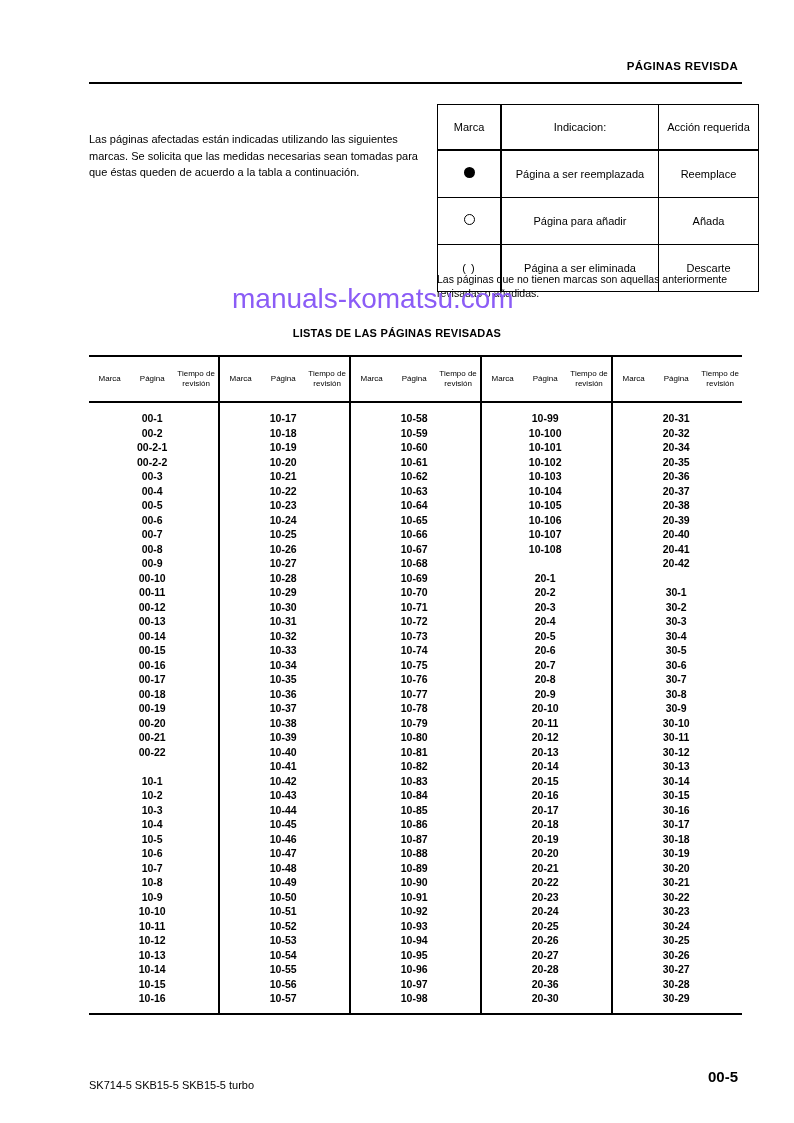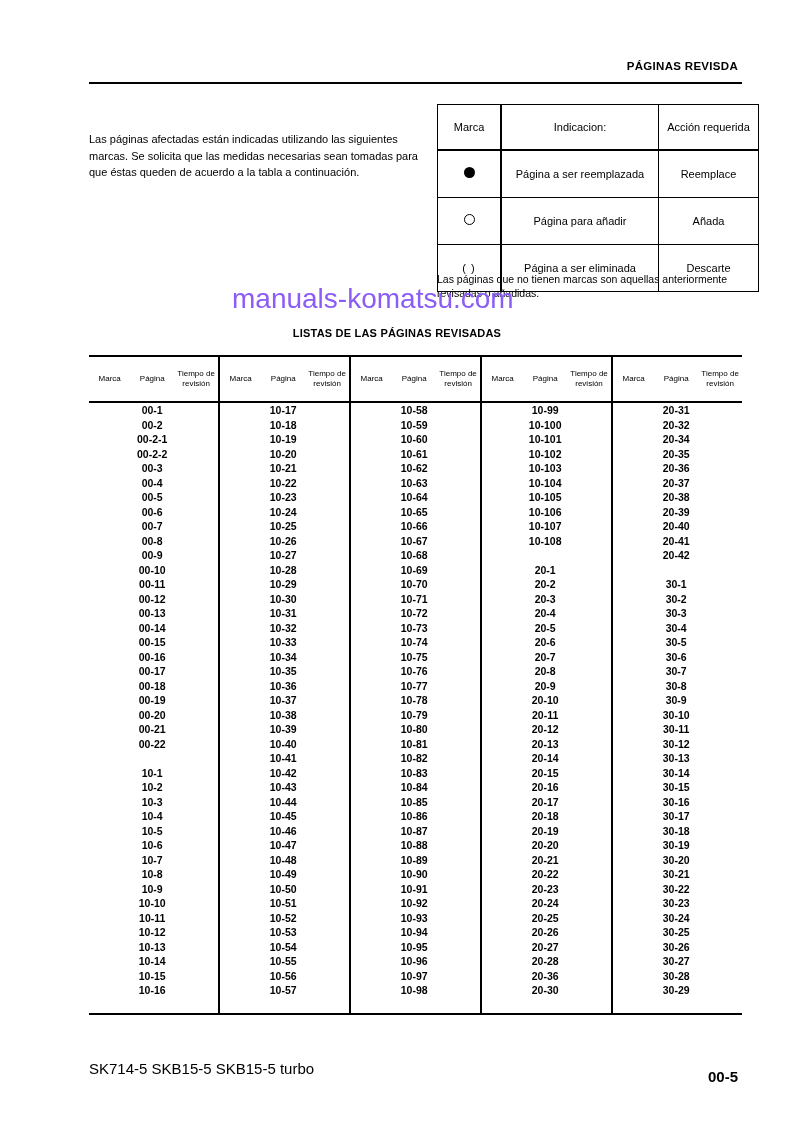--- a/index.html
+++ b/index.html
@@ -162,42 +162,43 @@
     line-height: 10px;
     text-align: center;
     align-self: center;
     padding: 0 1px;
   }
   .h-marca { width: 32%; }
   .h-pagina { width: 34%; }
   .h-tiempo { width: 34%; }
 
   .grp-body {
+    padding-top: 8px;
   }
   .row {
     display: flex;
     height: 14.5px;
   }
   .cell {
     font-size: 10.5px;
     line-height: 14.5px;
     text-align: center;
     overflow: hidden;
     white-space: nowrap;
   }
   .cell.marca  { width: 32%; }
   .cell.pagina { width: 34%; font-weight: bold; }
   .cell.tiempo { width: 34%; }
 
   
   .footer-models {
     position: absolute;
-    bottom: 46px;
+    bottom: 32px;
     left: 89px;
-    font-size: 15px;
+    font-size: 11px;
   }
   .footer-page {
     position: absolute;
     bottom: 38px;
     right: 52px;
     font-size: 15px;
     font-weight: bold;
   }
 </style>
 </head>

